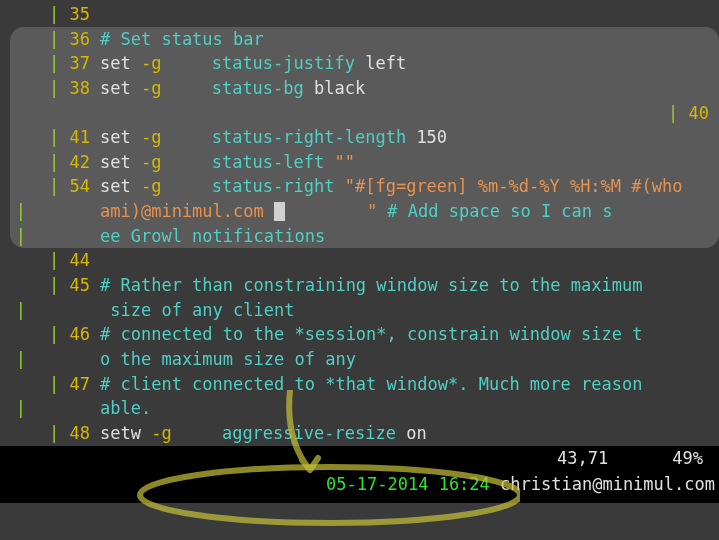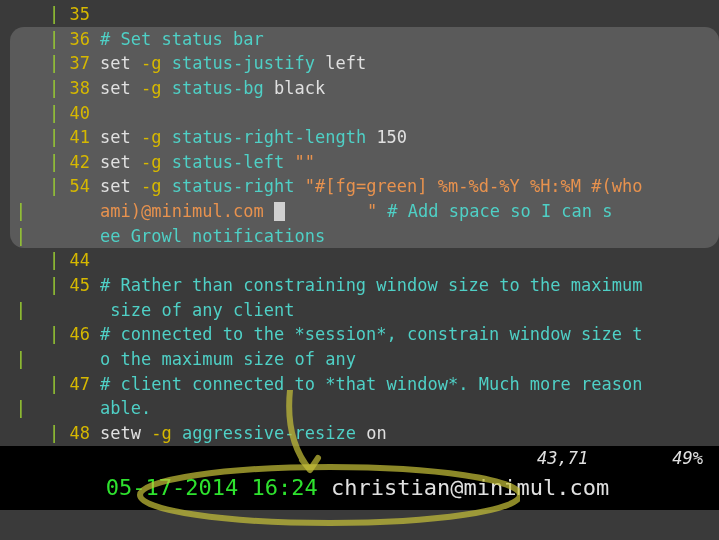--- a/index.html
+++ b/index.html
@@ -13,34 +13,35 @@
     overflow: hidden;
     position: relative;
   }
   .editor {
     padding-top: 2px;
     padding-left: 10px;
   }
   .line {
     display: flex;
     white-space: pre;
+    justify-content: flex-end;
   }
   .gutter {
     width: 90px;
     flex-shrink: 0;
     text-align: right;
     padding-right: 10px;
   }
   .gutter .pipe { color: #9acd32; }
   .gutter .num { color: #d6b800; }
   .content { flex: 1; }
   .comment { color: #4fd0c6; }
   .keyword { color: #e0e0e0; }
   .flag { color: #d6b800; }
-  .option { color: #4fd0c6; }
+  .option { color: #4fd0c6; margin-left: 40px; }
   .string { color: #e8924e; }
   .plain { color: #e0e0e0; }
   .highlight-block {
     background: #5a5a5a;
     border-radius: 14px;
   }
   .cursor-block {
     display: inline-block;
     width: 11px;
     height: 19px;
@@ -48,28 +49,27 @@
     vertical-align: text-bottom;
   }
   .ruler {
     background: #000;
     color: #e0e0e0;
     font-family: "Menlo", monospace;
     font-size: 17px;
     padding: 0 16px 0 0;
     display: flex;
     justify-content: flex-end;
-    gap: 84px;
-    font-style: italic;
+    gap: 64px;
   }
   .statusbar {
     background: #000;
     font-family: "Menlo", monospace;
-    font-size: 22px;
-    text-align: center;
+    font-size: 17px;
+    text-align: right;
     padding: 2px 4px 6px 0;
   }
   .statusbar .date { color: #2ee22e; }
   .statusbar .user { color: #e0e0e0; }
   .annotation {
     position: absolute;
     left: 60px;
     top: 390px;
     width: 460px;
     height: 140px;

